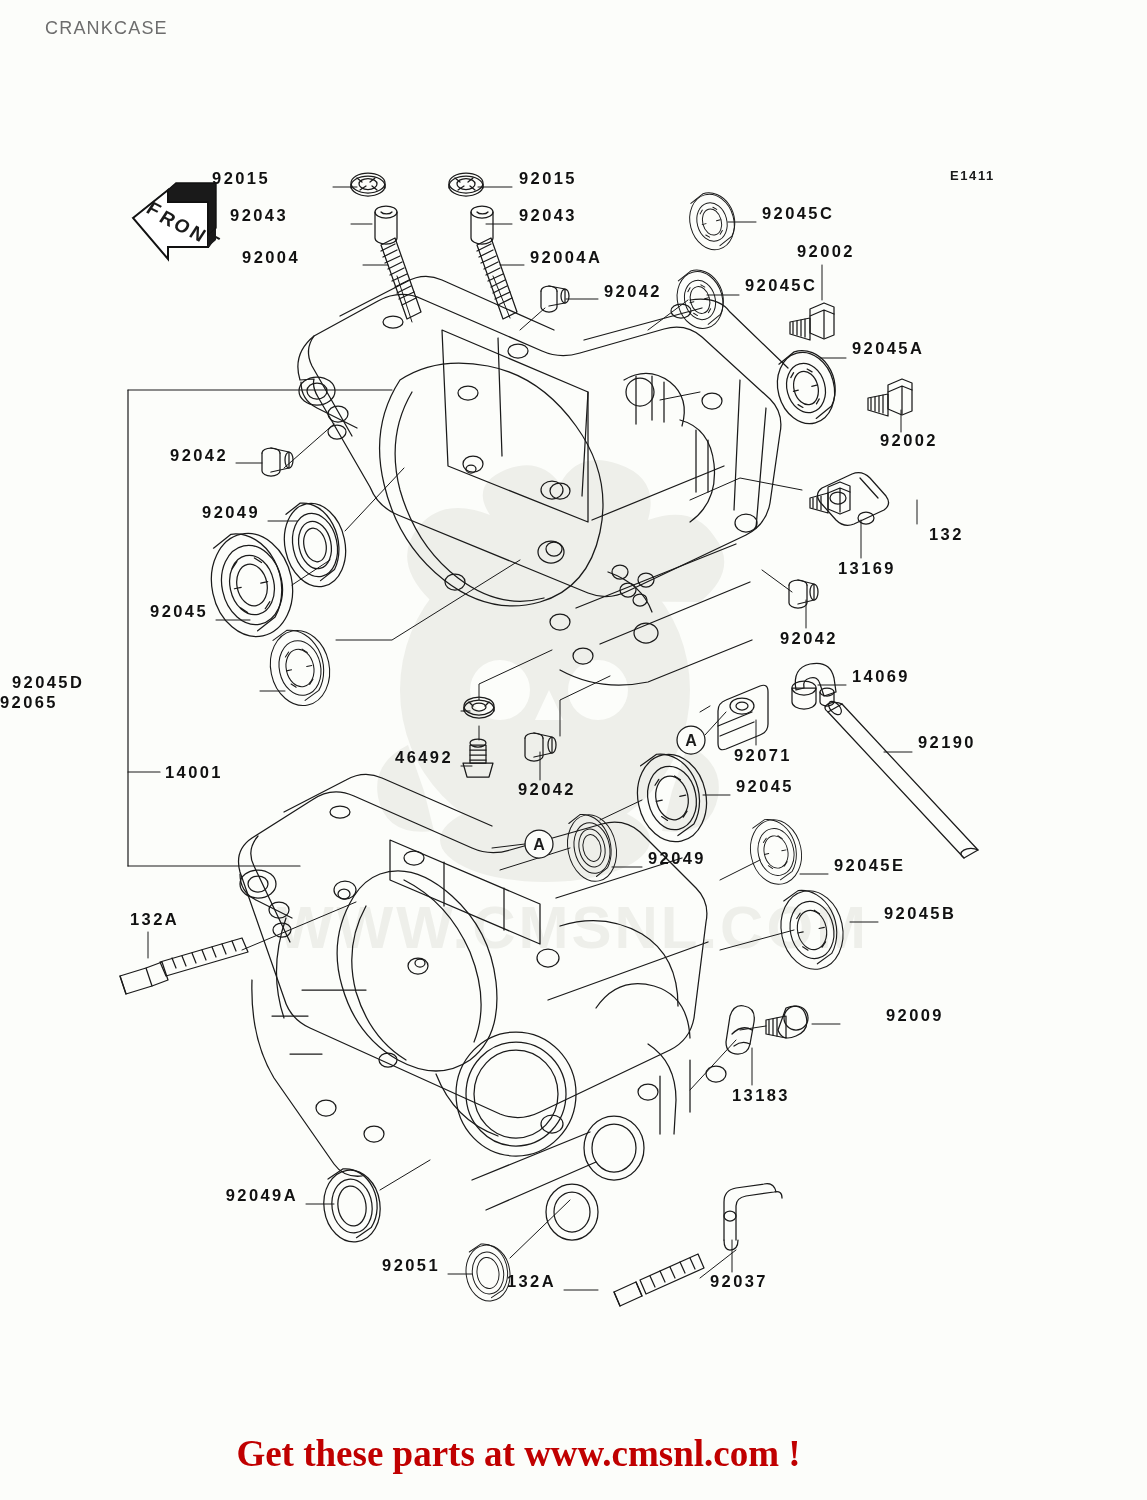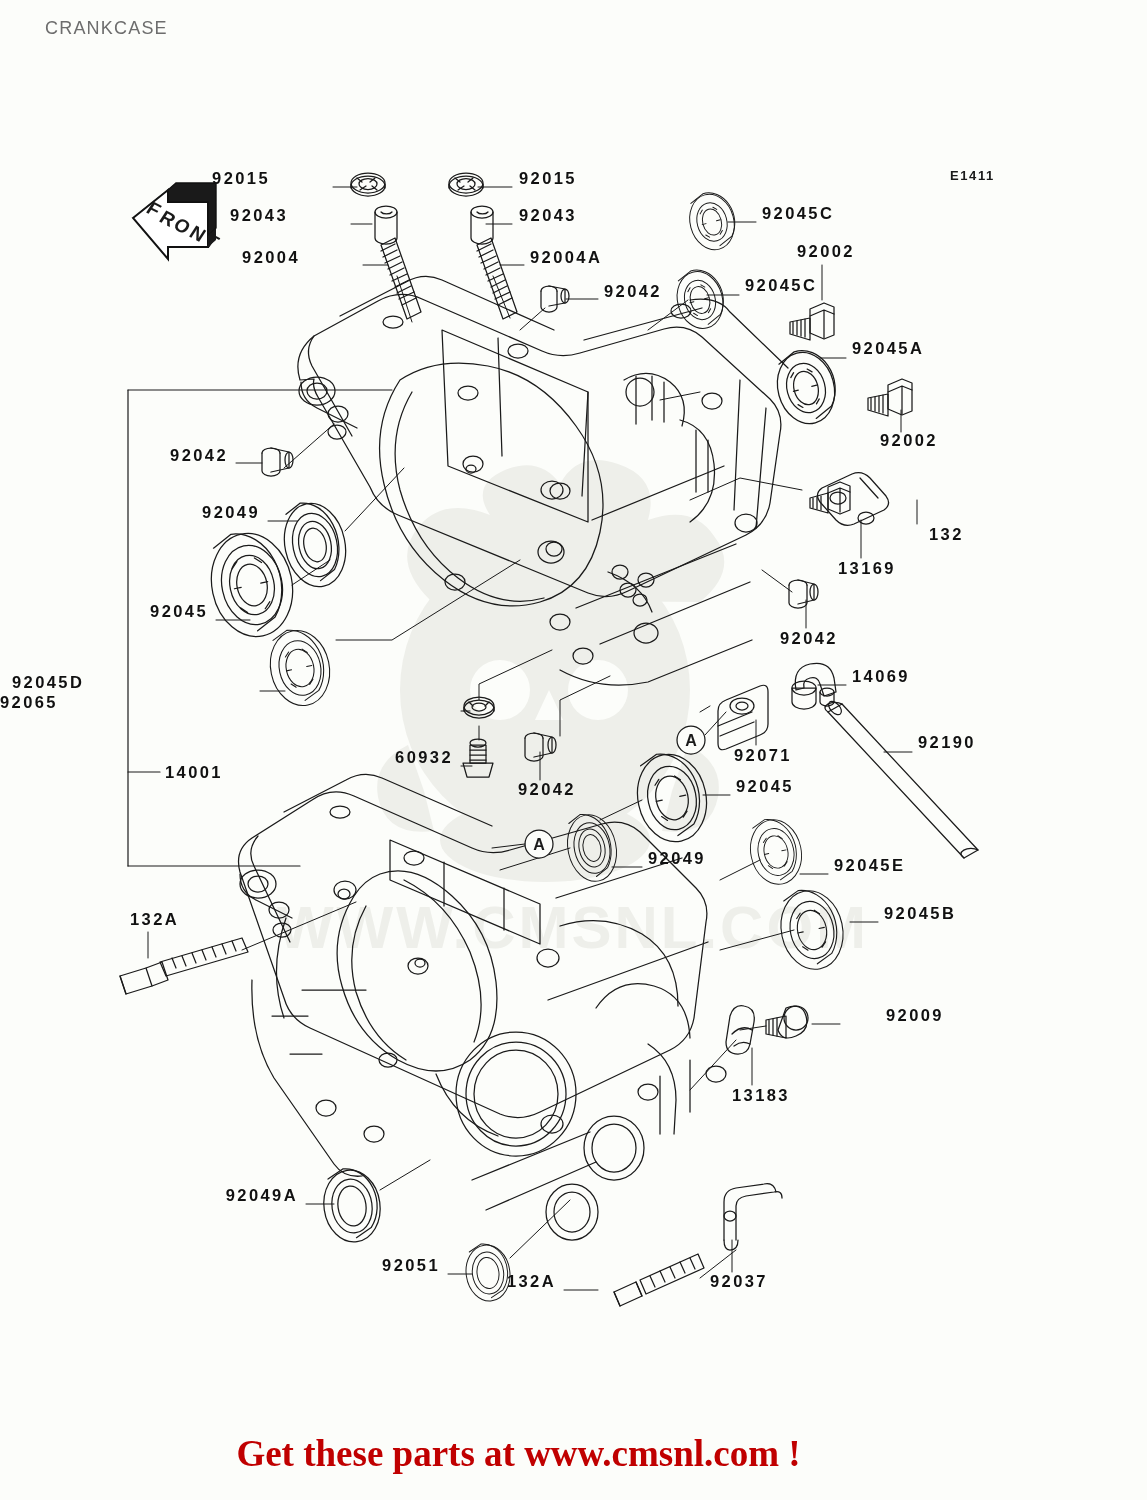--- a/index.html
+++ b/index.html
@@ -557,21 +557,21 @@
       <div class="lbl" style="top: 431px; left: 880px;">92002</div>
       <div class="lbl" style="top: 446px; left: 0px; width: 228px; text-align: right;">92042</div>
       <div class="lbl" style="top: 503px; left: 0px; width: 260px; text-align: right;">92049</div>
       <div class="lbl" style="top: 602px; left: 0px; width: 208px; text-align: right;">92045</div>
       <div class="lbl" style="top: 673px; left: 12px; width: 252px; text-align: left;">92045D</div>
       <div class="lbl" style="top: 525px; left: 905px; margin-left: 24px;">132</div>
       <div class="lbl" style="top: 559px; left: 838px;">13169</div>
       <div class="lbl" style="top: 629px; left: 780px;">92042</div>
       <div class="lbl" style="top: 667px; left: 852px;">14069</div>
       <div class="lbl" style="top: 693px; left: 0px; width: 453px; text-align: left;">92065</div>
-      <div class="lbl" style="top: 748px; left: 0px; width: 453px; text-align: right;">60932</div>
+      <div class="lbl" style="top: 748px; left: 0px; width: 453px; text-align: right;">46492</div>
       <div class="lbl" style="top: 780px; left: 518px;">92042</div>
       <div class="lbl" style="top: 746px; left: 734px;">92071</div>
       <div class="lbl" style="top: 777px; left: 736px;">92045</div>
       <div class="lbl" style="top: 733px; left: 918px;">92190</div>
       <div class="lbl" style="top: 849px; left: 648px;">92049</div>
       <div class="lbl" style="top: 856px; left: 834px;">92045E</div>
       <div class="lbl" style="top: 904px; left: 884px;">92045B</div>
       <div class="lbl" style="top: 910px; left: 130px;">132A</div>
       <div class="lbl" style="top: 1006px; left: 846px; margin-left: 40px;">92009</div>
       <div class="lbl" style="top: 1086px; left: 732px; text-align: right;">13183</div>

